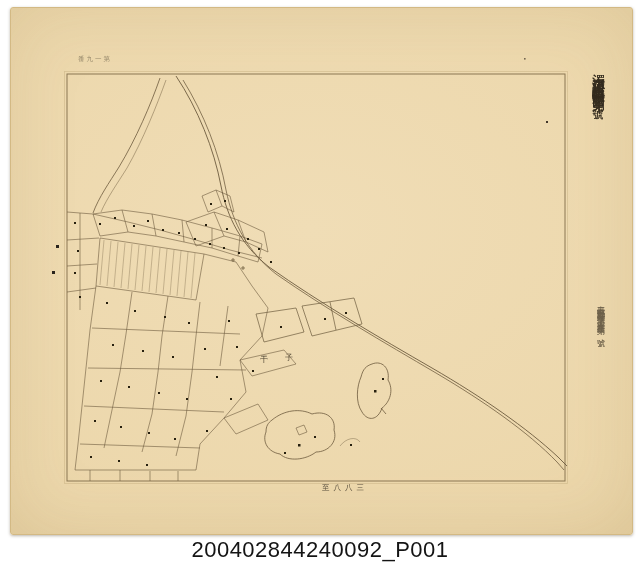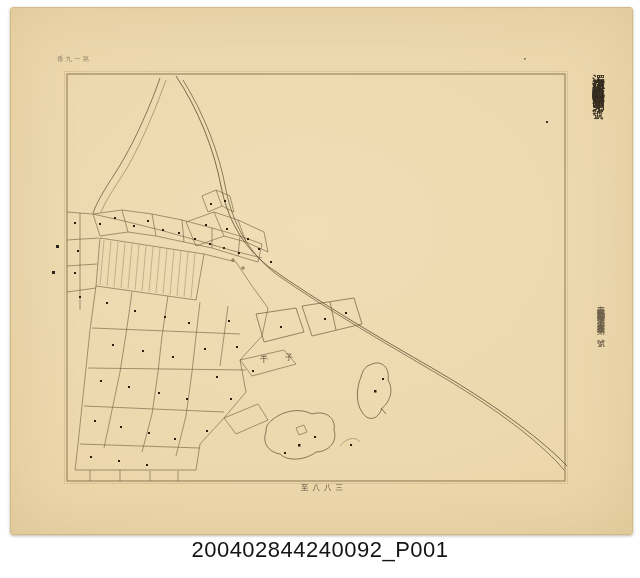--- a/index.html
+++ b/index.html
@@ -24,21 +24,21 @@
     text-shadow:0 0 .4px #4a3f2c;
     line-height:1;
     white-space:nowrap;
   }
   .title-col{ left:581px; top:56px; font-size:13px; letter-spacing:2px; }
   .title-num{ font-size:9px; margin-top:3px; }
   .title-unit{ font-size:11px; margin-top:3px; }
   .subtitle-col{ left:585px; top:291px; font-size:8px; letter-spacing:2px; opacity:.68; }
   .subtitle-unit{ margin-top:9px; }
   .note{
-    position:absolute; color:#3b3326; line-height:1; white-space:nowrap;
+    position:absolute; color:#3b3326; line-height:1; white-space:nowrap;margin-left:21px;
   }
   .top-left-note{ left:46px; top:48px; font-size:6.5px; letter-spacing:2px; opacity:.5; }
   .bottom-note{ left:290px; top:476px; font-size:7.5px; letter-spacing:4px; opacity:.85; }
   .map-label{ position:absolute; font-size:8px; color:#2c2517; opacity:.85; line-height:1;}
   .map-label.l1{ left:249px; top:348px; }
   .map-label.l2{ left:274px; top:346px; }
   .map-svg{ position:absolute; left:0; top:0; width:640px; height:578px; pointer-events:none; }
   .caption{
     position:absolute; left:0; right:0; top:537px; height:26px;
     text-align:center;

